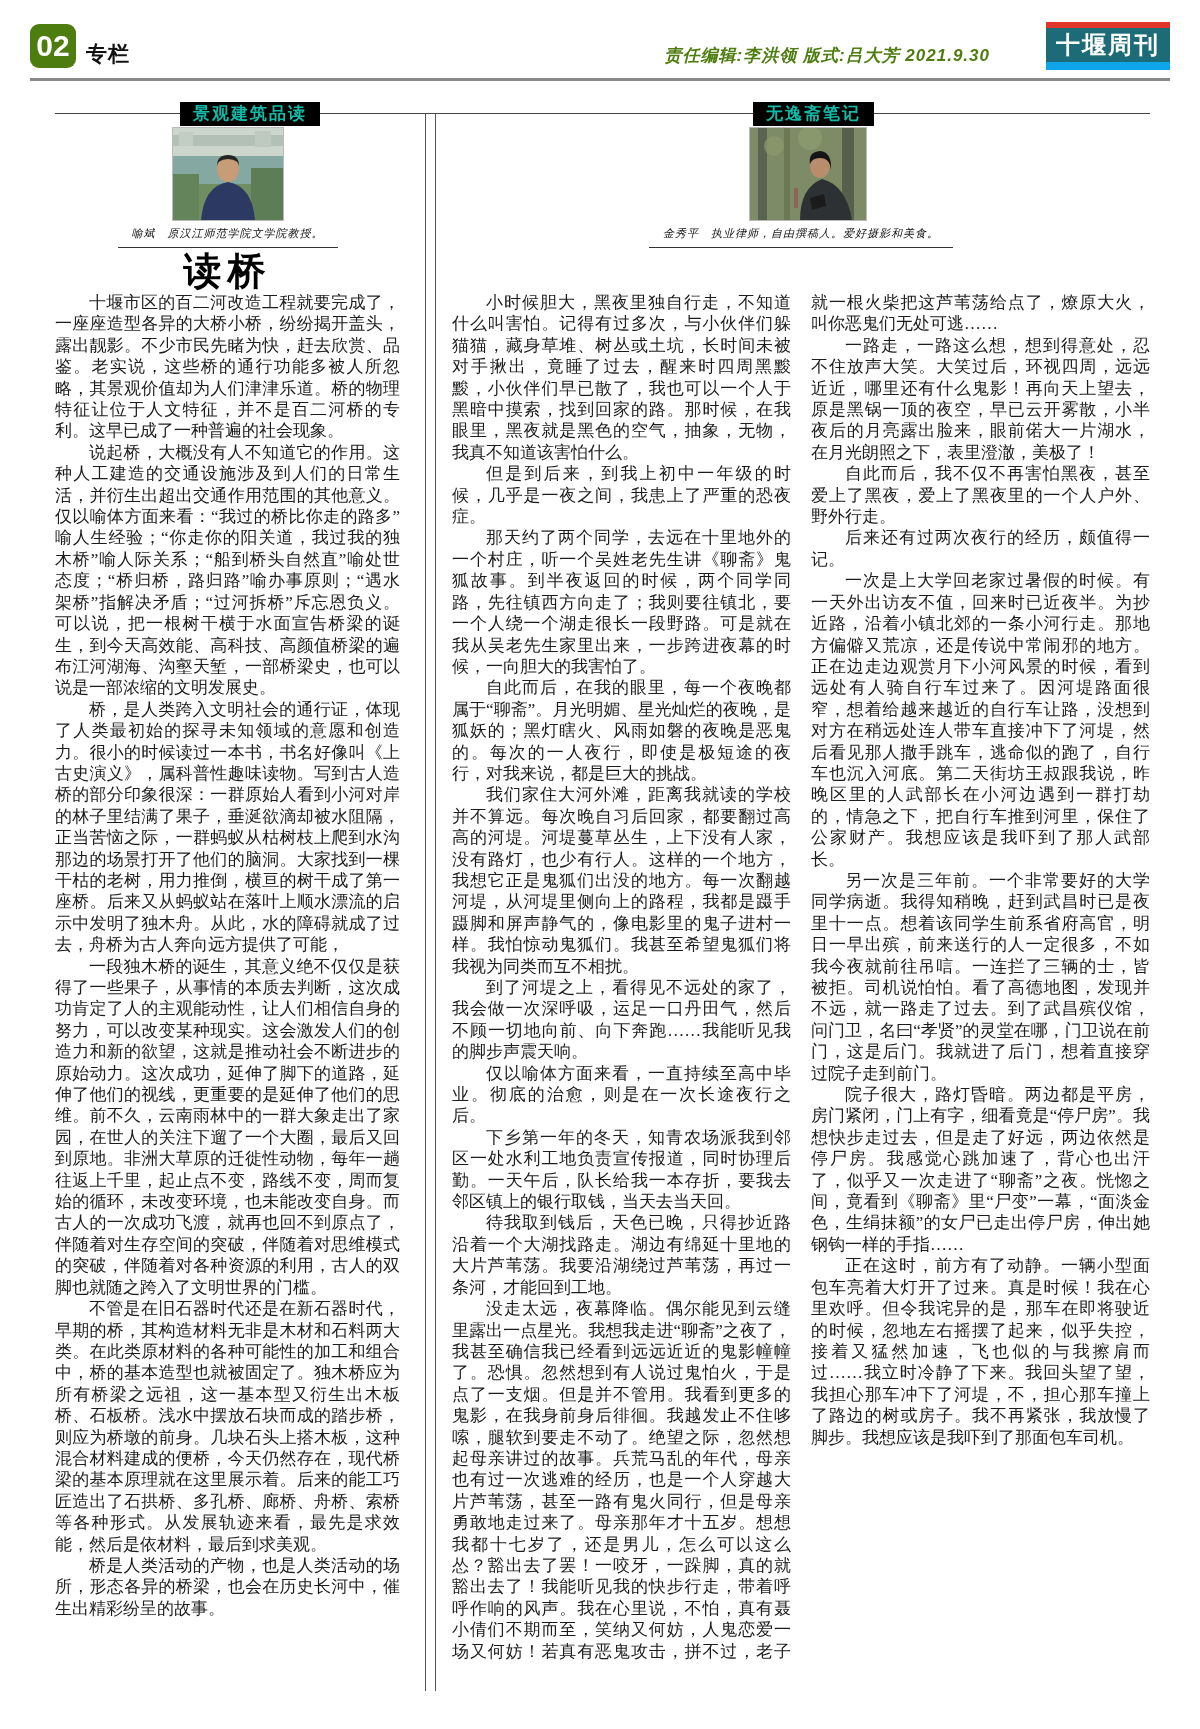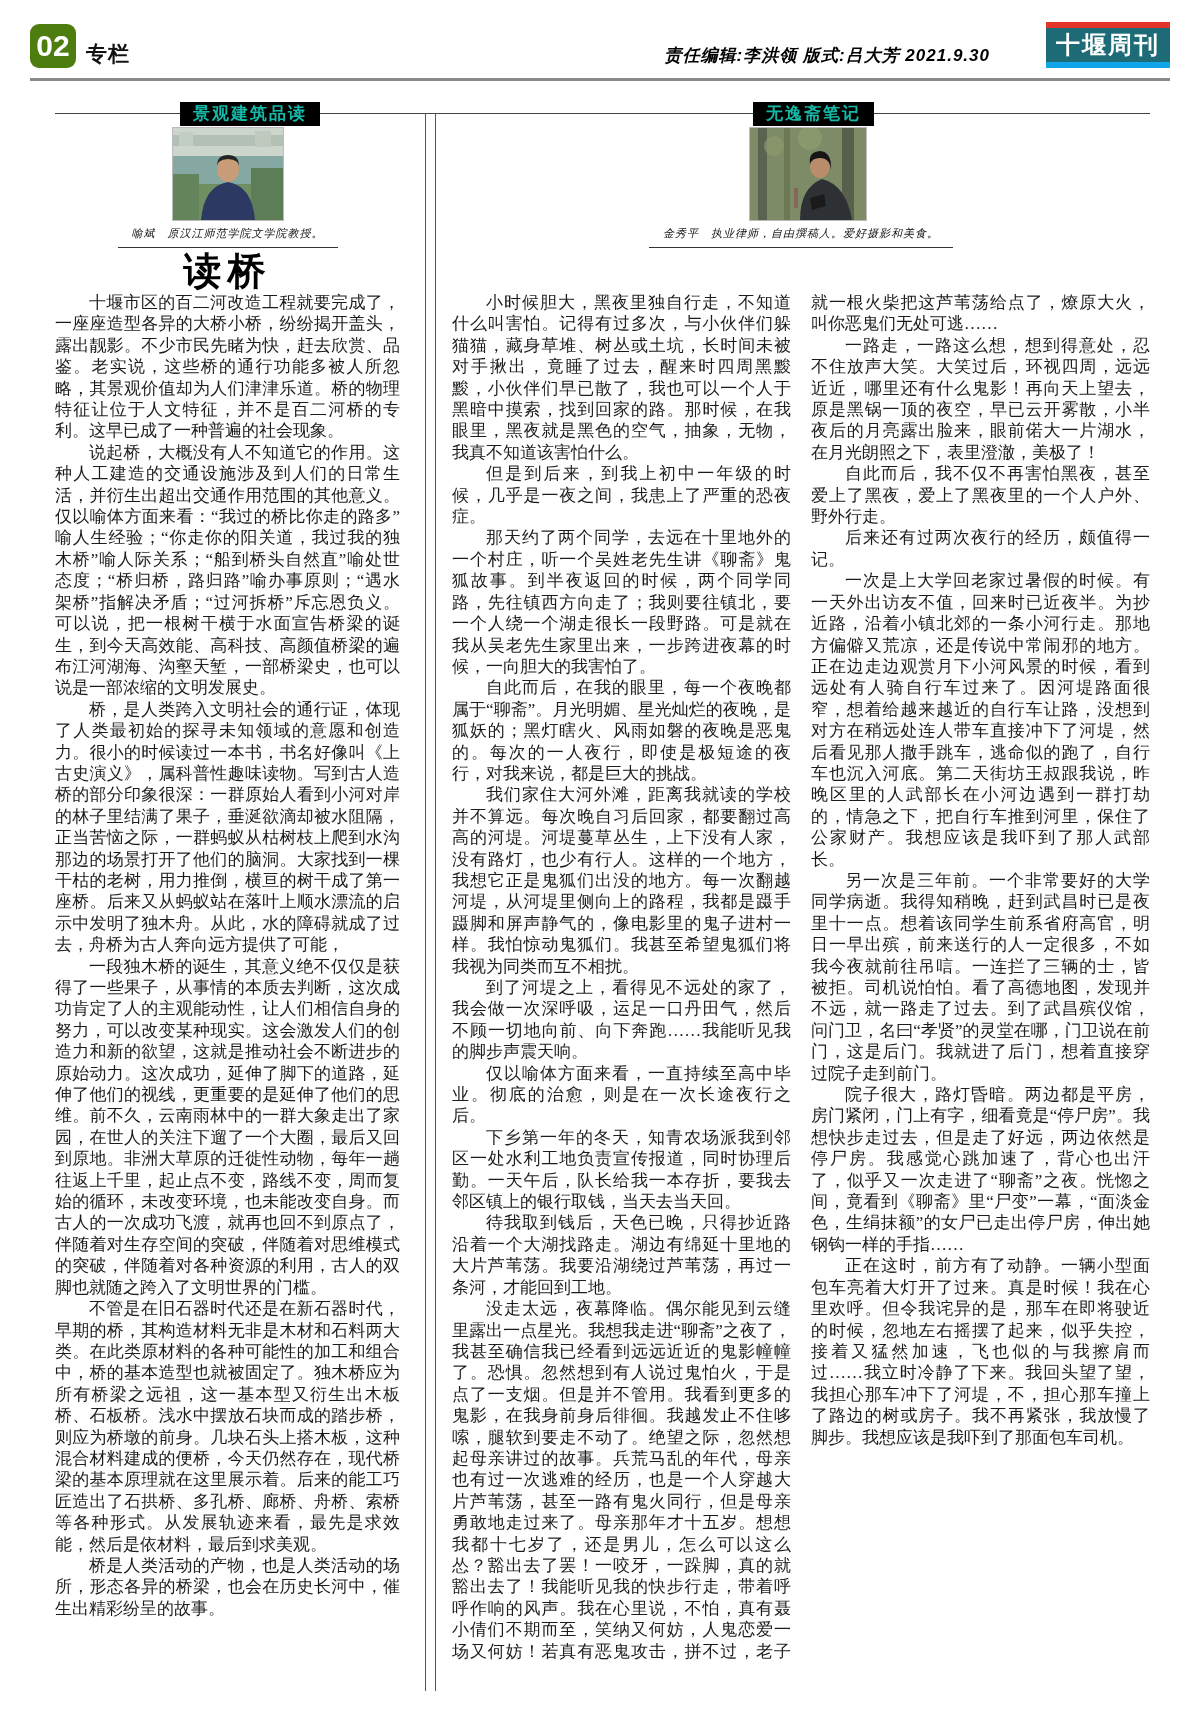--- a/index.html
+++ b/index.html
@@ -14,25 +14,25 @@
     position:absolute;left:0;top:2px;width:46px;height:44px;border-radius:9px;
     background:#4d7c0f;color:#fff;font-family:"Liberation Sans","DejaVu Sans",sans-serif;
     font-weight:bold;font-size:30px;line-height:44px;text-align:center;
   }
   .section{
     position:absolute;left:56px;top:18px;font-family:"Liberation Sans","DejaVu Sans",sans-serif;
     font-weight:bold;font-size:21px;color:#111;letter-spacing:1px;
   }
   .editorline{
     position:absolute;right:180px;top:22px;font-family:"Liberation Sans","DejaVu Sans",sans-serif;
-    font-style:italic;font-weight:bold;font-size:17px;color:#000000;letter-spacing:1px;
+    font-style:italic;font-weight:bold;font-size:17px;color:#4d7c0f;letter-spacing:1px;
   }
   .masthead{
     position:absolute;right:0;top:0;background:#1c6b77;color:#fff;
-    border-top:6px solid #e3342a;border-bottom:6px solid #0ea5e9;
+    border-top:6px solid #e3342a;border-bottom:8px solid #0ea5e9;
     font-family:"Liberation Serif","DejaVu Serif",serif;font-weight:bold;
     font-size:24px;line-height:32px;padding:1px 10px;letter-spacing:2px;
   }
   .header-rule{position:absolute;left:30px;top:78px;width:1140px;height:0;border-top:3px solid #8a8a8a;}
   .content-top-rule{position:absolute;left:55px;top:113px;width:1095px;height:0;border-top:1px solid #444;}
   
   .tagbox{
     position:absolute;top:102px;background:#000;color:#14b8a6;
     font-family:"Liberation Sans","DejaVu Sans",sans-serif;
     font-size:17px;font-weight:bold;line-height:24px;padding:0 13px;letter-spacing:2px;

